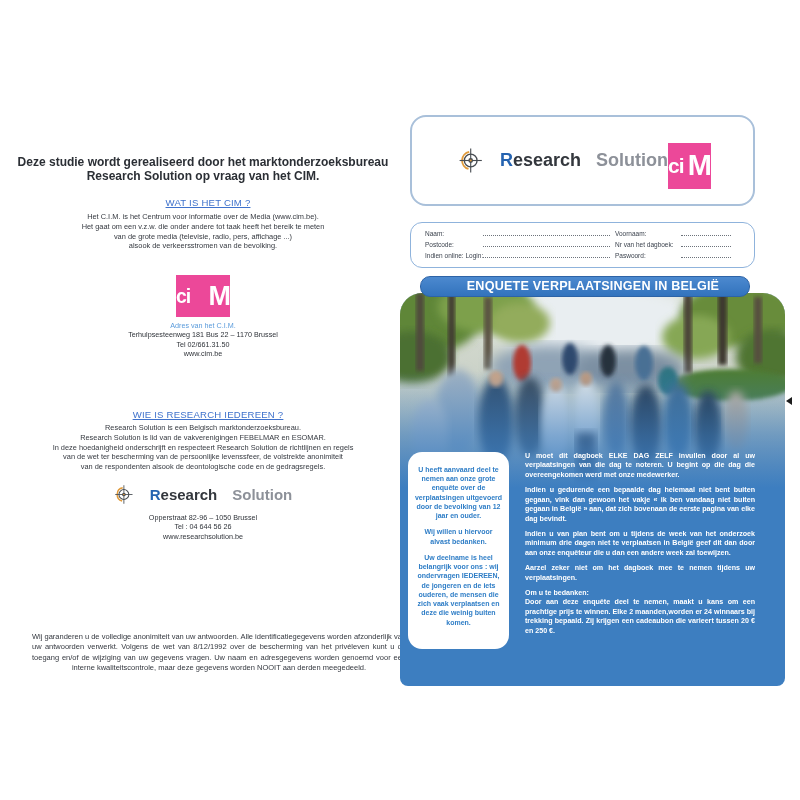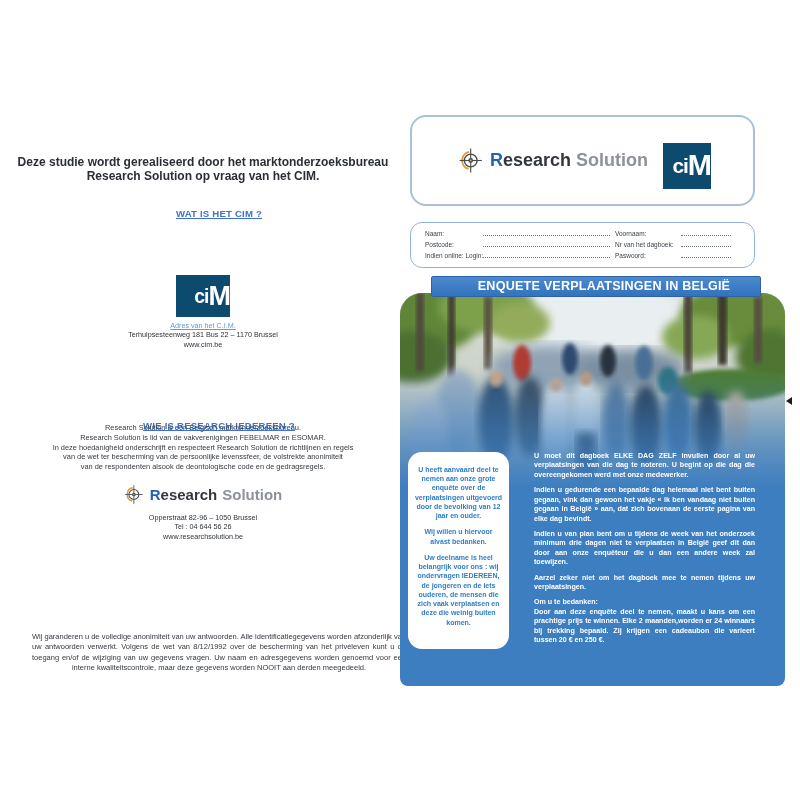--- a/index.html
+++ b/index.html
@@ -3,97 +3,102 @@
 <meta charset="utf-8">
 <style>
   html,body{margin:0;padding:0;}
   body{width:800px;height:800px;background:#ffffff;position:relative;overflow:hidden;
        font-family:"Liberation Sans", sans-serif;-webkit-font-smoothing:antialiased;}
 
   
   .left-page{position:absolute;left:16px;top:0;width:374px;height:800px;}
   .intro{position:absolute;top:155px;left:0;width:374px;margin:0;text-align:center;
          font-size:12px;font-weight:bold;color:#2b2f35;}
-  .head{position:absolute;left:0;width:374px;margin:16px;text-align:center;
-        font-size:9.6px;font-weight:bold;color:#3f72cc;text-decoration:underline;letter-spacing:.2px;}
+  .head{position:absolute;left:0;width:374px;margin:5px;text-align:center;
+        font-size:9.6px;font-weight:normal;color:#3f72cc;text-decoration:underline;letter-spacing:.2px;}
   .body-lines{position:absolute;left:0;width:374px;text-align:center;font-size:7.4px;
         line-height:1.32;color:#34383f;white-space:pre-line;}
   .addr{position:absolute;left:0;width:374px;text-align:center;font-size:7.2px;line-height:1.3;color:#2f3339;}
-  .addr .blue{color:#5a9bdb;text-decoration:underline;}
+  .addr .blue{color:#5a9bdb;}
   .privacy{position:absolute;top:616px;left:0;width:374px;margin:16px;font-size:7.5px;line-height:1.38;
         color:#34383f;text-align:justify;text-align-last:center;}
 
   
-  .cim-badge{display:inline-flex;align-items:center;justify-content:flex-end;
-        background:#0c4a6e;color:#fff;font-weight:bold;letter-spacing:-1px;line-height:1;}
+  .cim-badge{display:inline-flex;align-items:center;justify-content:space-between;
+        background:#ec4899;color:#fff;font-weight:bold;letter-spacing:-1px;line-height:1;}
   .cim-badge .c-sm{font-size:.72em;transform:translateY(.05em);}
   .cim-badge .c-lg{font-size:1em;}
   .cim-left{width:54px;height:42px;font-size:27px;}
   .cim-right{width:48px;height:46px;font-size:29px;}
   .logo-center{position:absolute;left:0;width:374px;text-align:center;}
 
   
-  .rs-logo{display:inline-flex;align-items:center;gap:5px;white-space:nowrap;text-align:right;}
+  .rs-logo{display:inline-flex;align-items:center;gap:15px;white-space:nowrap;text-align:right;}
   .rs-logo .w1{font-weight:bold;color:#33373d;}
   .rs-logo .w1 .cap{color:#2563b0;}
   .rs-logo .w2{color:#8d9199;font-weight:bold;}
   .rs-small{font-size:15px;}
   .rs-small svg{width:21px;height:21px;}
   .rs-big{font-size:18px;}
   .rs-big svg{width:27px;height:27px;}
 
   
   .logo-box{position:absolute;left:410px;top:115px;width:345px;height:91px;box-sizing:border-box;
         border:2px solid #a9c0da;border-radius:16px;background:#fff;
         display:flex;align-items:center;justify-content:space-between;padding:0 42px 0 46px;}
   .form-box{position:absolute;left:410px;top:222px;width:345px;height:46px;box-sizing:border-box;
         border:1.5px solid #8fb3dc;border-radius:12px;background:#fff;
         display:grid;grid-template-columns:56px 134px 64px 1fr;
         padding:5px 18px 6px 14px;font-size:6.5px;color:#3c434e;}
   .flabel{align-self:center;white-space:nowrap;}
   .dots{align-self:end;border-bottom:1.3px dotted #6d737b;margin:0 5px 3.5px 2px;height:0;}
-  .banner{position:absolute;left:431px;top:276px;width:330px;height:21px;z-index:3;
-        background:linear-gradient(#4c89cf,#3273bd);border:1px solid #2d63a6;border-radius:2px;
+  .banner{position:absolute;left:420px;top:276px;width:330px;height:21px;z-index:3;
+        background:linear-gradient(#4c89cf,#3273bd);border:1px solid #2d63a6;border-radius:10px;
         box-sizing:border-box;color:#fff;font-weight:bold;font-size:12.6px;letter-spacing:.2px;
         text-align:center;line-height:19px;padding-left:16px;}
   .photo-panel{position:absolute;left:400px;top:293px;width:385px;height:393px;z-index:1;
         background:#3d7ec0;border-radius:22px 22px 8px 8px;overflow:hidden;}
   .photo-panel svg.photo{position:absolute;left:0;top:0;display:block;}
   .info-box{position:absolute;left:8px;top:159px;width:101px;height:197px;box-sizing:border-box;
         background:#fff;border-radius:14px;padding:13px 6px;color:#2e7dc6;
         font-size:7px;font-weight:bold;text-align:center;line-height:1.32;}
   .info-box p{margin:0 0 7px 0;}
   .info-box p:last-child{margin-bottom:0;}
   .main-text{position:absolute;left:121px;top:159px;width:234px;color:#ffffff;
         font-size:7.1px;font-weight:bold;line-height:1.33;text-align:justify;}
-  .main-text p{margin:0 0 6px 13px;}
+  .main-text p{margin:0 0 6px 4px;}
   .main-text p.tight{margin-bottom:0;}
   .trim{position:absolute;left:786px;top:397px;width:0;height:0;
         border-top:4px solid transparent;border-bottom:4px solid transparent;border-right:6px solid #1c1c1c;}
 </style>
 </head>
 <body>
 
 <div>
 
   <section class="left-page">
 
     <p class="intro">Deze studie wordt gerealiseerd door het marktonderzoeksbureau Research Solution op vraag van het CIM.</p>
 
     <h2 class="head" style="top:192px">WAT IS HET CIM ?</h2>
+    <div class="body-lines" style="top:212px">Het C.I.M. is het Centrum voor informatie over de Media (www.cim.be).
+Het gaat om een v.z.w. die onder andere tot taak heeft het bereik te meten
+van de grote media (televisie, radio, pers, affichage ...)
+alsook de verkeersstromen van de bevolking.</div>
 
     <div class="logo-center" style="top:275px">
       <span class="cim-badge cim-left">
           <span class="c-sm">ci</span>
           <span class="c-lg">M</span>
         </span>
     </div>
     <div class="addr" style="top:321px">
       <div class="blue">Adres van het C.I.M.</div>
       <div>Terhulpsesteenweg 181 Bus 22 – 1170 Brussel</div>
+      <div>Tel  02/661.31.50</div>
       <div>www.cim.be</div>
     </div>
 
     <h2 class="head" style="top:404px">WIE IS RESEARCH IEDEREEN ?</h2>
     <div class="body-lines" style="top:423px">Research Solution is een Belgisch marktonderzoeksbureau.
 Research Solution is lid van de vakverenigingen  FEBELMAR en ESOMAR.
 In deze hoedanigheid onderschrijft en respecteert Research Solution de richtlijnen en regels
 van de wet ter bescherming van de persoonlijke levenssfeer, de volstrekte anonimiteit
 van de respondenten alsook de deontologische code en de gedragsregels.</div>
 

